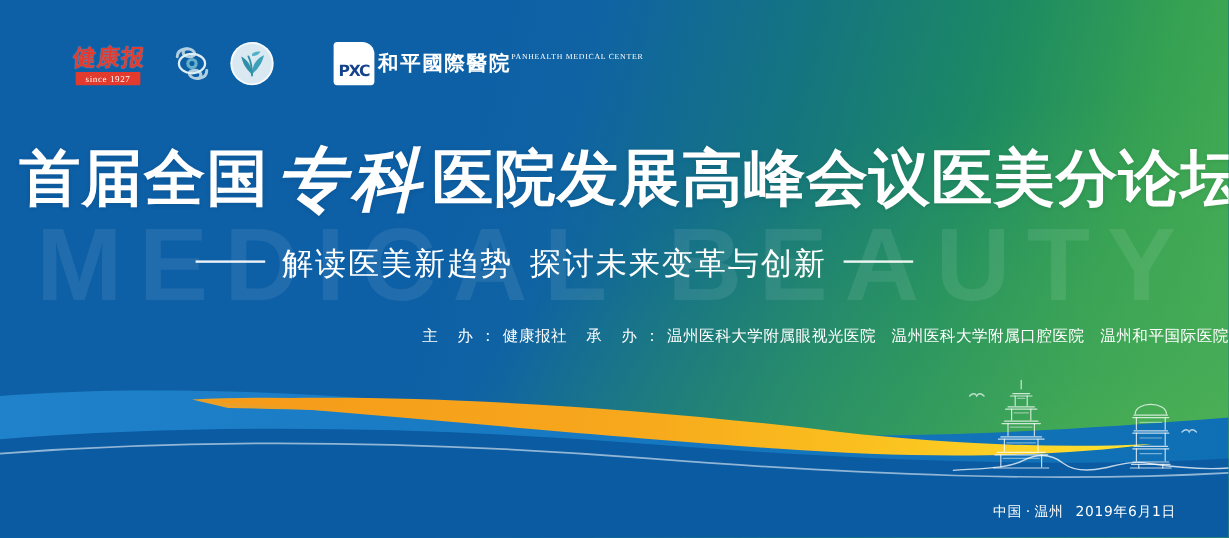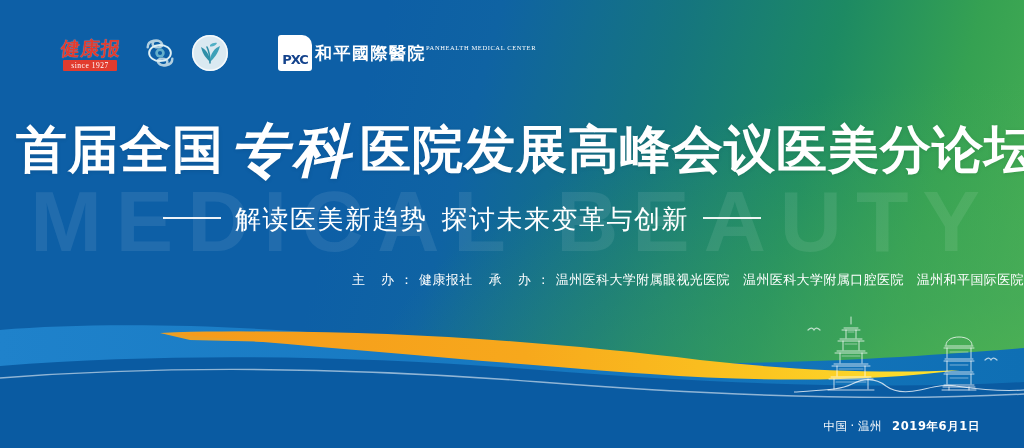--- a/index.html
+++ b/index.html
@@ -165,21 +165,21 @@
   
   .skyline { position:absolute; right:0; bottom:38px; width:230px; height:110px; }
 
   
   .footer {
     position:absolute; right:44px; bottom:14px;
     color:#ffffff; font-size:11.5px; letter-spacing:0.6px;
     font-family:"DejaVu Sans",sans-serif; white-space:nowrap;
   }
   .footer .sep { margin:0 3px; }
-  .footer .date { margin-left:10px;font-weight:bold; }
+  .footer .date { margin-left:10px; }
 </style>
 </head>
 <body>
 
 <div id="banner">
 
   <div class="watermark">MEDICAL BEAUTY</div>
 
   <div class="logos">
 

